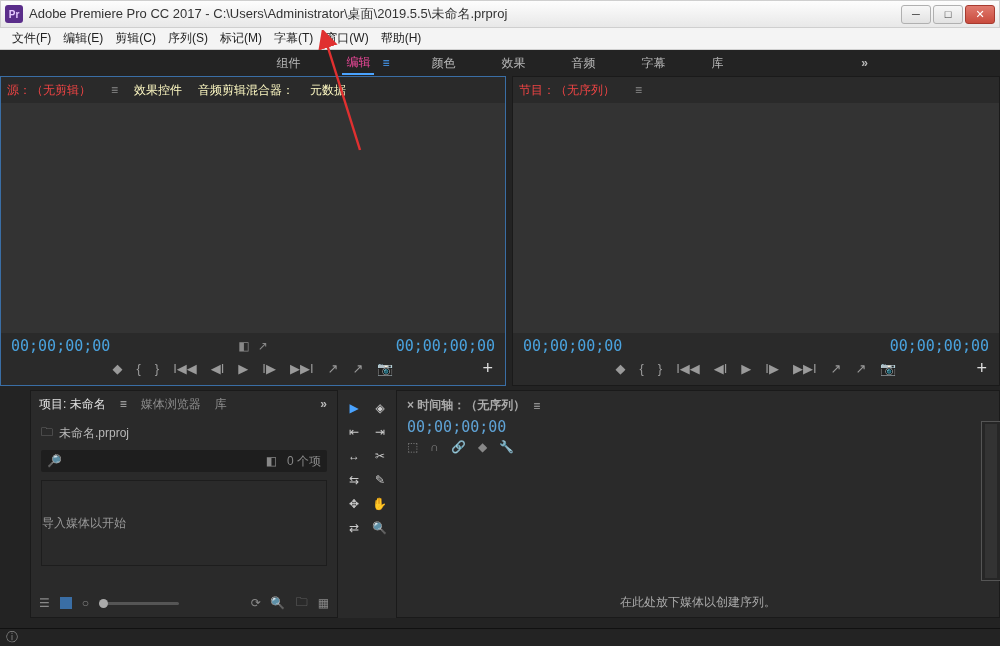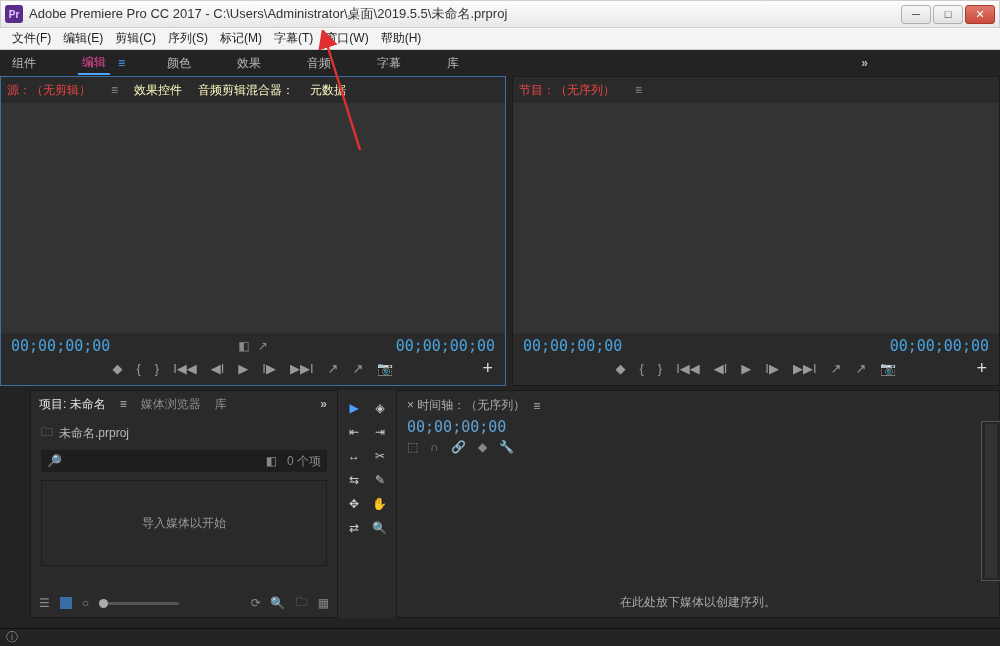--- a/index.html
+++ b/index.html
@@ -52,24 +52,24 @@
     padding: 0 6px;
     color: #222;
   }
   .menubar span { padding: 2px 6px; cursor: pointer; }
   
   .workspacebar {
     height: 26px;
     background: #232323;
     display: flex;
     align-items: center;
+    justify-content: center;
     gap: 38px;
     color: #b8b8b8;
     position: relative;
-    padding-left: 8px;
   }
   .workspacebar .ws { cursor:pointer; padding: 2px 4px; }
   .workspacebar .ws.active { color: #ec4899; border-bottom: 2px solid #4aa3ff; }
   .workspacebar .ws-more { position:absolute; right:130px; font-weight:bold; letter-spacing:2px; cursor:pointer;}
   
   .main-top { display:flex; height: 310px; }
   .panel {
     background:#2a2a2a;
     border:1px solid #1a1a1a;
     display:flex; flex-direction:column;
@@ -117,21 +117,21 @@
   .project-body { flex:1; padding:6px 10px; }
   .proj-row { display:flex; align-items:center; gap:6px; margin-bottom:6px;}
   .proj-row .folder { color:#9a9a9a; }
   .search-row { display:flex; align-items:center; gap:6px; background:#1e1e1e; height:22px; padding:0 6px; border-radius:2px;}
   .search-row input { flex:1; background:transparent; border:none; outline:none; color:#ccc; font-size:12px;}
   .search-row .right { margin-left:auto; display:flex; gap:10px; align-items:center; color:#888;}
   .drop-box {
     height: 86px;
     border:1px solid #1d1d1d;
     margin-top:8px;
-    display:flex; align-items:center; justify-content:center;
+    display:flex; align-items:center; 
     color:#999;
   }
   .project-footer {
     height: 28px; display:flex; align-items:center; gap:10px; padding:0 8px;
     color:#888;
   }
   .project-footer .sq { width:12px; height:12px; background:#3a6ea5; }
   .project-footer .slider { flex:0 0 80px; height:3px; background:#555; position:relative; border-radius:2px;}
   .project-footer .slider::before { content:""; position:absolute; left:0; top:-3px; width:9px; height:9px; background:#aaa; border-radius:50%;}
 
@@ -139,21 +139,21 @@
     width: 58px;
     background:#2a2a2a;
     display:flex; flex-direction:column; align-items:center;
     gap:8px; padding:10px 0;
   }
   .tool-row { display:flex; gap:10px; }
   .tool { width:16px; height:16px; color:#ccc; cursor:pointer; display:flex; align-items:center; justify-content:center;}
   .tool.active { color:#4aa3ff; }
 
   .timeline-panel { flex:1; display:flex; flex-direction:column; padding:6px 10px; position:relative; }
-  .timeline-header { display:flex; align-items:center; gap:8px; color:#aaa; }
+  .timeline-header { display:flex; align-items:center; gap:8px; color:#aaa;font-weight:bold; }
   .timeline-time { color:#5fa3d6; font-family:monospace; font-size:15px; margin:4px 0;}
   .timeline-icons { color:#888; display:flex; gap:12px; font-size:12px; margin-bottom:4px;}
   .timeline-body { flex:1; display:flex; align-items:flex-end; justify-content:center; color:#aaa; }
   .audio-meter {
     position:absolute; right:-2px; top:30px; width:20px; height:160px;
     border:1px solid #555; background:#262626;
   }
   .audio-meter::before,.audio-meter::after{
     content:""; position:absolute; top:2px; bottom:2px; width:6px; background:#333;
   }

